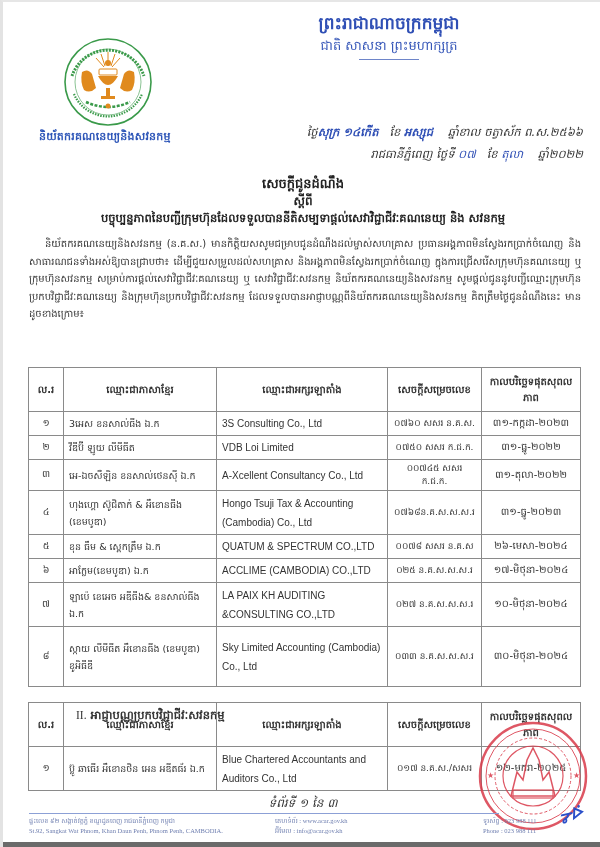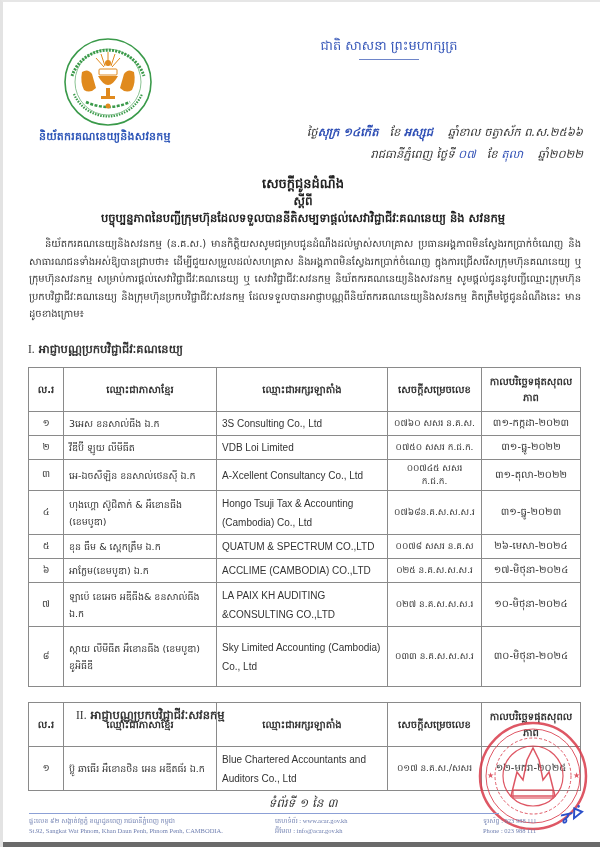--- a/index.html
+++ b/index.html
@@ -80,20 +80,21 @@
     <rect x="43" y="60" width="14" height="3" fill="#e08a1e"></rect>
 
     <path d="M24 36 Q30 32 34 38 L38 52 Q32 58 26 54 Q22 46 24 36 Z" fill="#e08a1e"></path>
     <path d="M76 36 Q70 32 66 38 L62 52 Q68 58 74 54 Q78 46 76 36 Z" fill="#e08a1e"></path>
 
     <path d="M28 66 Q50 76 72 66" fill="none" stroke="#3a9a4a" stroke-width="2.5" stroke-dasharray="3 1.5"></path>
     <circle cx="50" cy="70" r="2.5" fill="#e08a1e"></circle>
   </svg>
   <div class="org-name">និយ័តករគណនេយ្យនិងសវនកម្ម</div>
 
+  <div class="kingdom">ព្រះរាជាណាចក្រកម្ពុជា</div>
   <div class="motto">ជាតិ សាសនា ព្រះមហាក្សត្រ</div>
   <div class="motto-line"></div>
 
   <div class="date-lunar">
     <span>ថ្ងៃ</span><span class="hand">សុក្រ ១៤កើត</span>&nbsp;&nbsp;
     <span>ខែ</span>
     <span class="hand">អស្សុជ</span>&nbsp;&nbsp;&nbsp;
     <span>ឆ្នាំខាល ចត្វាស័ក ព.ស.២៥៦៦</span>
   </div>
   <div class="date-solar">
@@ -103,23 +104,20 @@
     <span class="hand">តុលា</span>&nbsp;&nbsp;&nbsp;
     <span>ឆ្នាំ២០២២</span>
   </div>
 
   <div class="doc-title">សេចក្តីជូនដំណឹង</div>
   <div class="doc-subject">ស្តីពី</div>
   <div class="doc-heading">បច្ចុប្បន្នភាពនៃបញ្ជីក្រុមហ៊ុនដែលទទួលបាននីតិសម្បទាផ្តល់សេវាវិជ្ជាជីវៈគណនេយ្យ និង សវនកម្ម</div>
 
   <div class="body-text">និយ័តករគណនេយ្យនិងសវនកម្ម (ន.គ.ស.) មានកិត្តិយសសូមជម្រាបជូនដំណឹងដល់ម្ចាស់សហគ្រាស ប្រធានអង្គភាពមិនស្វែងរកប្រាក់ចំណេញ និងសាធារណជនទាំងអស់ឱ្យបានជ្រាបថា៖ ដើម្បីជួយសម្រួលដល់សហគ្រាស និងអង្គភាពមិនស្វែងរកប្រាក់ចំណេញ ក្នុងការជ្រើសរើសក្រុមហ៊ុនគណនេយ្យ ឬ ក្រុមហ៊ុនសវនកម្ម សម្រាប់ការផ្តល់សេវាវិជ្ជាជីវៈគណនេយ្យ ឬ សេវាវិជ្ជាជីវៈសវនកម្ម និយ័តករគណនេយ្យនិងសវនកម្ម សូមផ្តល់ជូននូវបញ្ជីឈ្មោះក្រុមហ៊ុនប្រកបវិជ្ជាជីវៈគណនេយ្យ និងក្រុមហ៊ុនប្រកបវិជ្ជាជីវៈសវនកម្ម ដែលទទួលបានអាជ្ញាបណ្ណពីនិយ័តករគណនេយ្យនិងសវនកម្ម គិតត្រឹមថ្ងៃជូនដំណឹងនេះ មានដូចខាងក្រោម៖</div>
 
-  <div class="section-title" style="top:340px;">
-    <span class="roman">I.</span><span>អាជ្ញាបណ្ណប្រកបវិជ្ជាជីវៈគណនេយ្យ</span>
-  </div>
 
   <table class="reg" style="top:365px;">
     <colgroup>
         <col class="c1">
         <col class="c2">
         <col class="c3">
         <col class="c4">
         <col class="c5">
       </colgroup>
     <thead>

